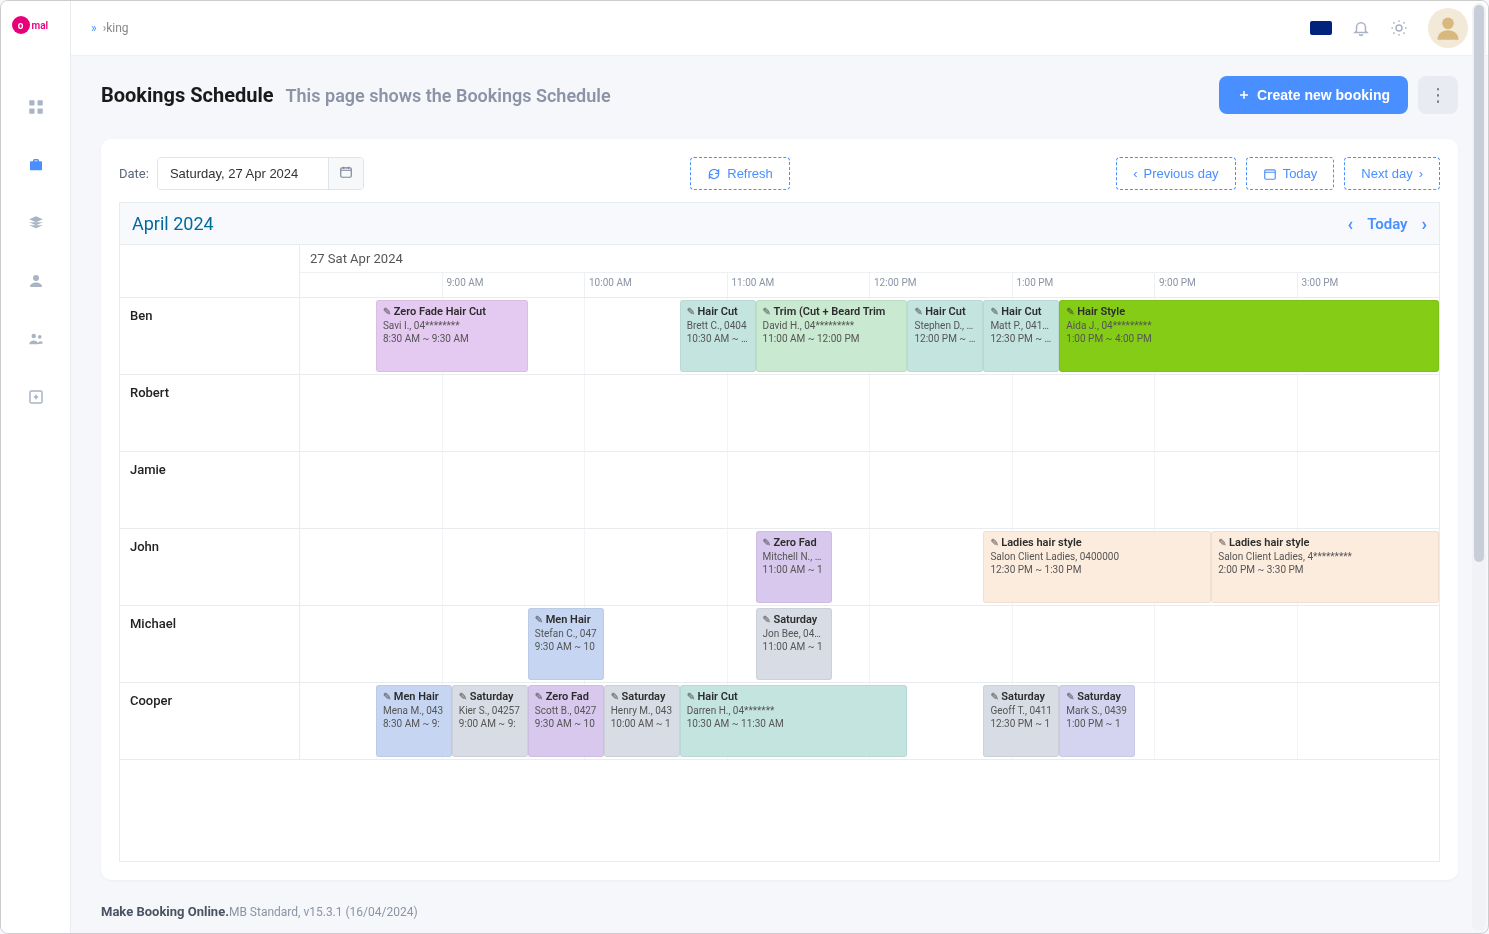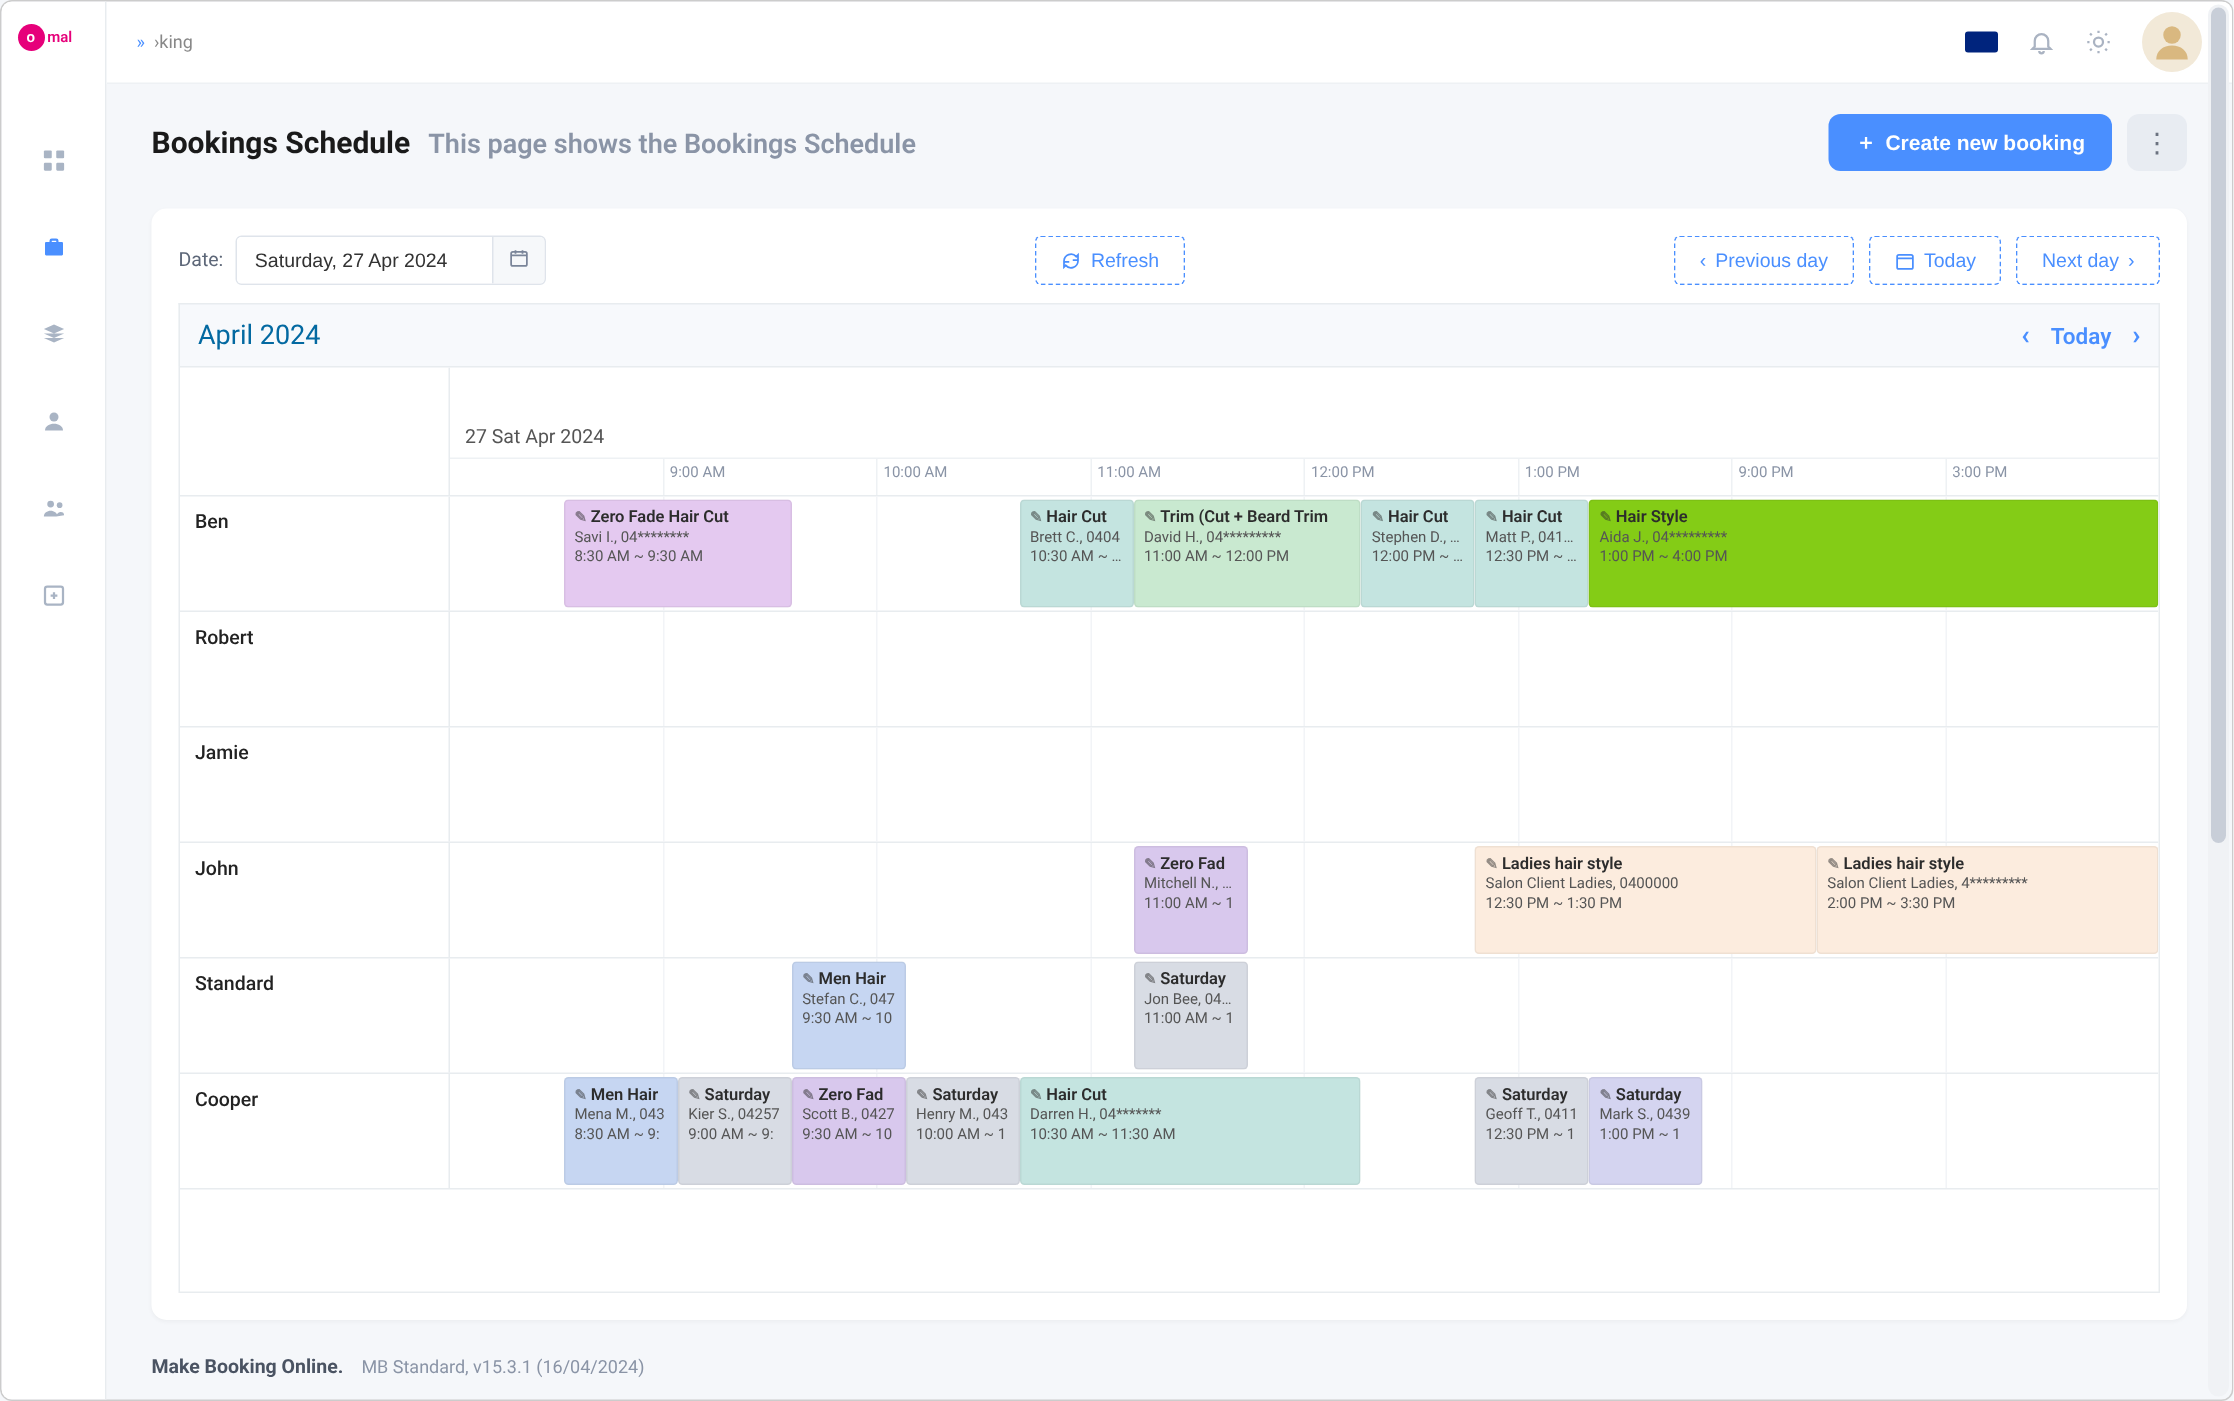--- a/index.html
+++ b/index.html
@@ -245,21 +245,20 @@
 }
 .time-head {
   flex: 1;
   position: relative;
 }
 .date-label-row {
   padding: 6px 10px;
   font-size: 13px;
   color: #555;
   border-bottom: 1px solid #eef1f4;
-  margin-top: 33px;
 }
 .hours-row {
   display: flex;
   height: 24px;
   position: relative;
 }
 .hour-col {
   flex: 1;
   border-left: 1px solid #eef1f4;
   font-size: 10px;
@@ -331,21 +330,20 @@
 .c-peach  { background: #fcecde; }
 .c-gray   { background: #d8dce4; }
 .c-lav    { background: #d4d4f0; }
 
 .footer {
   padding: 14px 30px;
   font-size: 12px;
   color: #8a94a6;
   display: flex;
   align-items: baseline;
-  gap: 12px;
 }
 .footer-title { font-weight: 700; color: #4a5362; font-size: 13px; }
 
 .scrollbar-vert {
   position: absolute;
   right: 2px;
   top: 2px;
   bottom: 2px;
   width: 14px;
   background: #f0f2f5;
@@ -616,21 +614,21 @@
                   <div class="b-time">12:30 PM ~ 1:30 PM</div>
                 </div>
                 <div class="booking c-peach" style="left: 80%; width: 20%;">
                   <div class="b-title">Ladies hair style</div>
                   <div class="b-client">Salon Client Ladies, 4*********</div>
                   <div class="b-time">2:00 PM ~ 3:30 PM</div>
                 </div>
               </div>
             </div>
             <div class="staff-row">
-              <div class="staff-label">Standard</div>
+              <div class="staff-label">Michael</div>
               <div class="staff-timeline">
                 <div class="timeline-grid">
                   <div class="grid-col"></div>
                   <div class="grid-col"></div>
                   <div class="grid-col"></div>
                   <div class="grid-col"></div>
                   <div class="grid-col"></div>
                   <div class="grid-col"></div>
                   <div class="grid-col"></div>
                   <div class="grid-col"></div>

